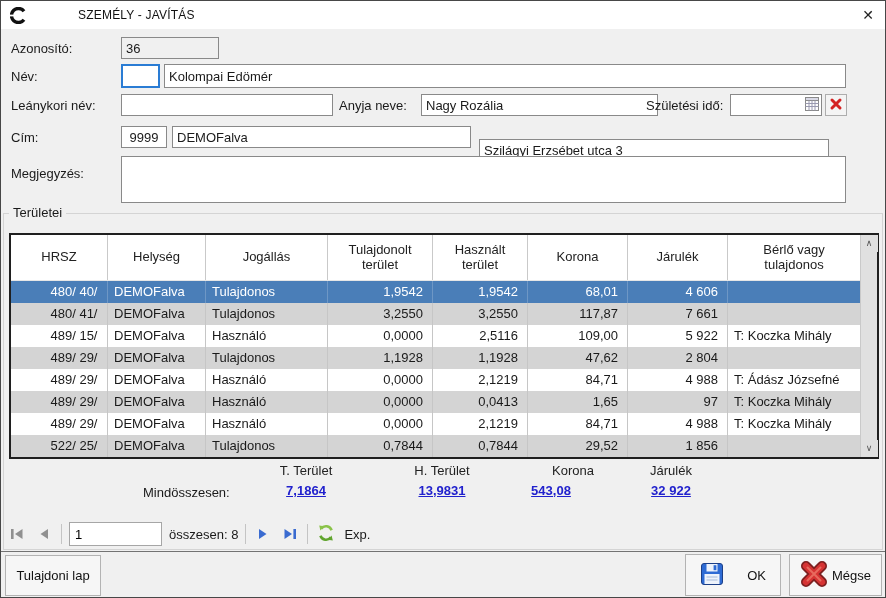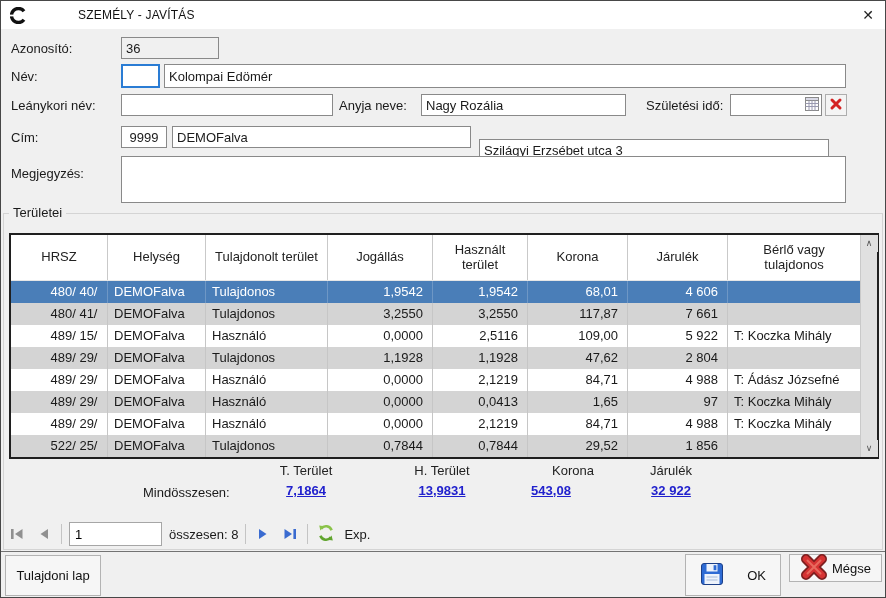--- a/index.html
+++ b/index.html
@@ -55,21 +55,21 @@
   .nav-btn{border:none;background:transparent;padding:2px;width:20px;height:22px;cursor:pointer;display:flex;align-items:center;justify-content:center;}
   .pager-sep{width:1px;height:20px;background:#c4c4c4;}
   .page-input{width:93px;height:24px;border:1px solid #a6a6a6;background:#fff;font:inherit;padding:0 5px;outline:none;}
   .pager-label{color:#1a1a1a;}
   .refresh-btn{border:none;background:transparent;width:22px;height:22px;padding:1px;cursor:pointer;}
   
   .footer{position:absolute;left:0;right:0;bottom:0;height:46px;background:#f0f0f0;border-top:1px solid #737373;}
   .btn{position:absolute;border:1px solid #b3b3b3;background:#f6f6f6;font:inherit;color:#111;cursor:pointer;display:flex;align-items:center;}
   .btn-tulajdoni{left:4px;top:3px;width:96px;height:41px;justify-content:center;}
   .btn-ok{left:684px;top:2px;width:96px;height:42px;padding:0 14px;justify-content:space-between;}
-  .btn-megse{left:788px;top:2px;width:93px;height:28px;padding:0 10px;justify-content:space-between;}
+  .btn-megse{left:788px;top:2px;width:93px;height:42px;padding:0 10px;justify-content:space-between;}
   .icon{flex:0 0 auto;display:inline-block;}
 </style>
 </head>
 <body>
 
 <div class="window">
 
   <div class="titlebar">
     <span class="title-icon icon">
       <svg width="17" height="17" viewBox="0 0 17 17">
@@ -84,21 +84,21 @@
   <span class="flabel" style="top:37px;">Azonosító:</span>
   <input class="tb ro" style="left: 120px; top: 36px; width: 98px;" readonly="" value="36">
 
   <span class="flabel" style="top:65px;">Név:</span>
   <input class="tb focus-box" style="left: 120px; top: 63px; width: 39px;" value="">
   <input class="tb" style="left: 163px; top: 63px; width: 682px; height: 24px;" value="Kolompai Edömér">
 
   <span class="flabel" style="top:94px;">Leánykori név:</span>
   <input class="tb" style="left: 120px; top: 93px; width: 212px;" value="">
   <span class="flabel" style="left:338px;top:94px;">Anyja neve:</span>
-  <input class="tb" style="left: 420px; top: 93px; width: 205px;" value="Nagy Rozália">
+  <input class="tb" style="left: 420px; top: 93px; width: 237px;" value="Nagy Rozália">
   <span class="flabel" style="left:645px;top:94px;">Születési idő:</span>
   <div class="date-wrap" style="left:729px;top:93px;width:92px;">
     <input class="date-input" value="" style="">
     <button class="cal-btn">
       <svg width="14" height="14" viewBox="0 0 14 14">
         <rect x="0.5" y="0.5" width="13" height="13" fill="#fdfdfd" stroke="#8a8a8a"></rect>
         <rect x="0.5" y="0.5" width="13" height="3" fill="#d9d9e6" stroke="#8a8a8a"></rect>
         <path d="M4 3.5V13.5 M7 3.5V13.5 M10 3.5V13.5 M0.5 6.5H13.5 M0.5 9.5H13.5" stroke="#9a9ab0" stroke-width="1" fill="none"></path>
       </svg>
     </button>
@@ -118,22 +118,22 @@
   <textarea class="memo" style="left: 120px; top: 155px; width: 725px; height: 47px;"></textarea>
 
   <div class="groupbox"></div>
   <span class="group-caption">Területei</span>
 
   <div class="areas-table">
     <div class="table-main">
       <div class="thead-row">
         <div class="thead-cell">HRSZ</div>
         <div class="thead-cell">Helység</div>
+        <div class="thead-cell">Jogállás</div>
         <div class="thead-cell">Tulajdonolt terület</div>
-        <div class="thead-cell">Jogállás</div>
         <div class="thead-cell">Használt terület</div>
         <div class="thead-cell">Korona</div>
         <div class="thead-cell">Járulék</div>
         <div class="thead-cell">Bérlő vagy tulajdonos</div>
       </div>
       <div>
           <div class="trow selected">
             <div class="tcell a-c">480/ 40/</div>
             <div class="tcell a-l">DEMOFalva</div>
             <div class="tcell a-l">Tulajdonos</div>

